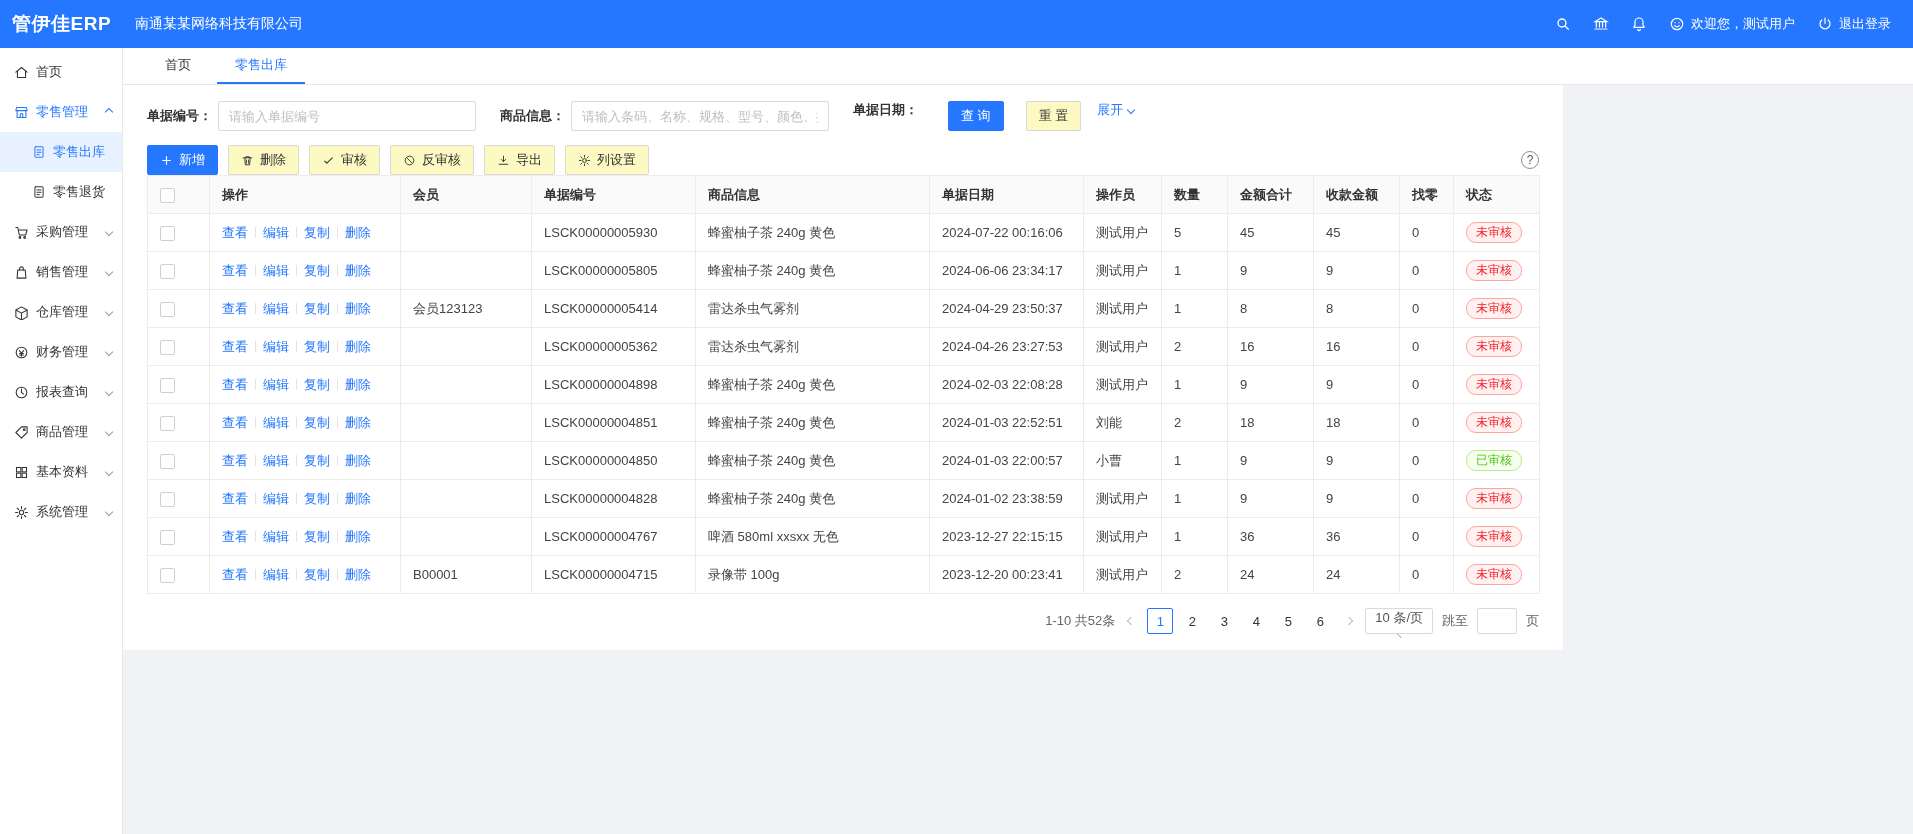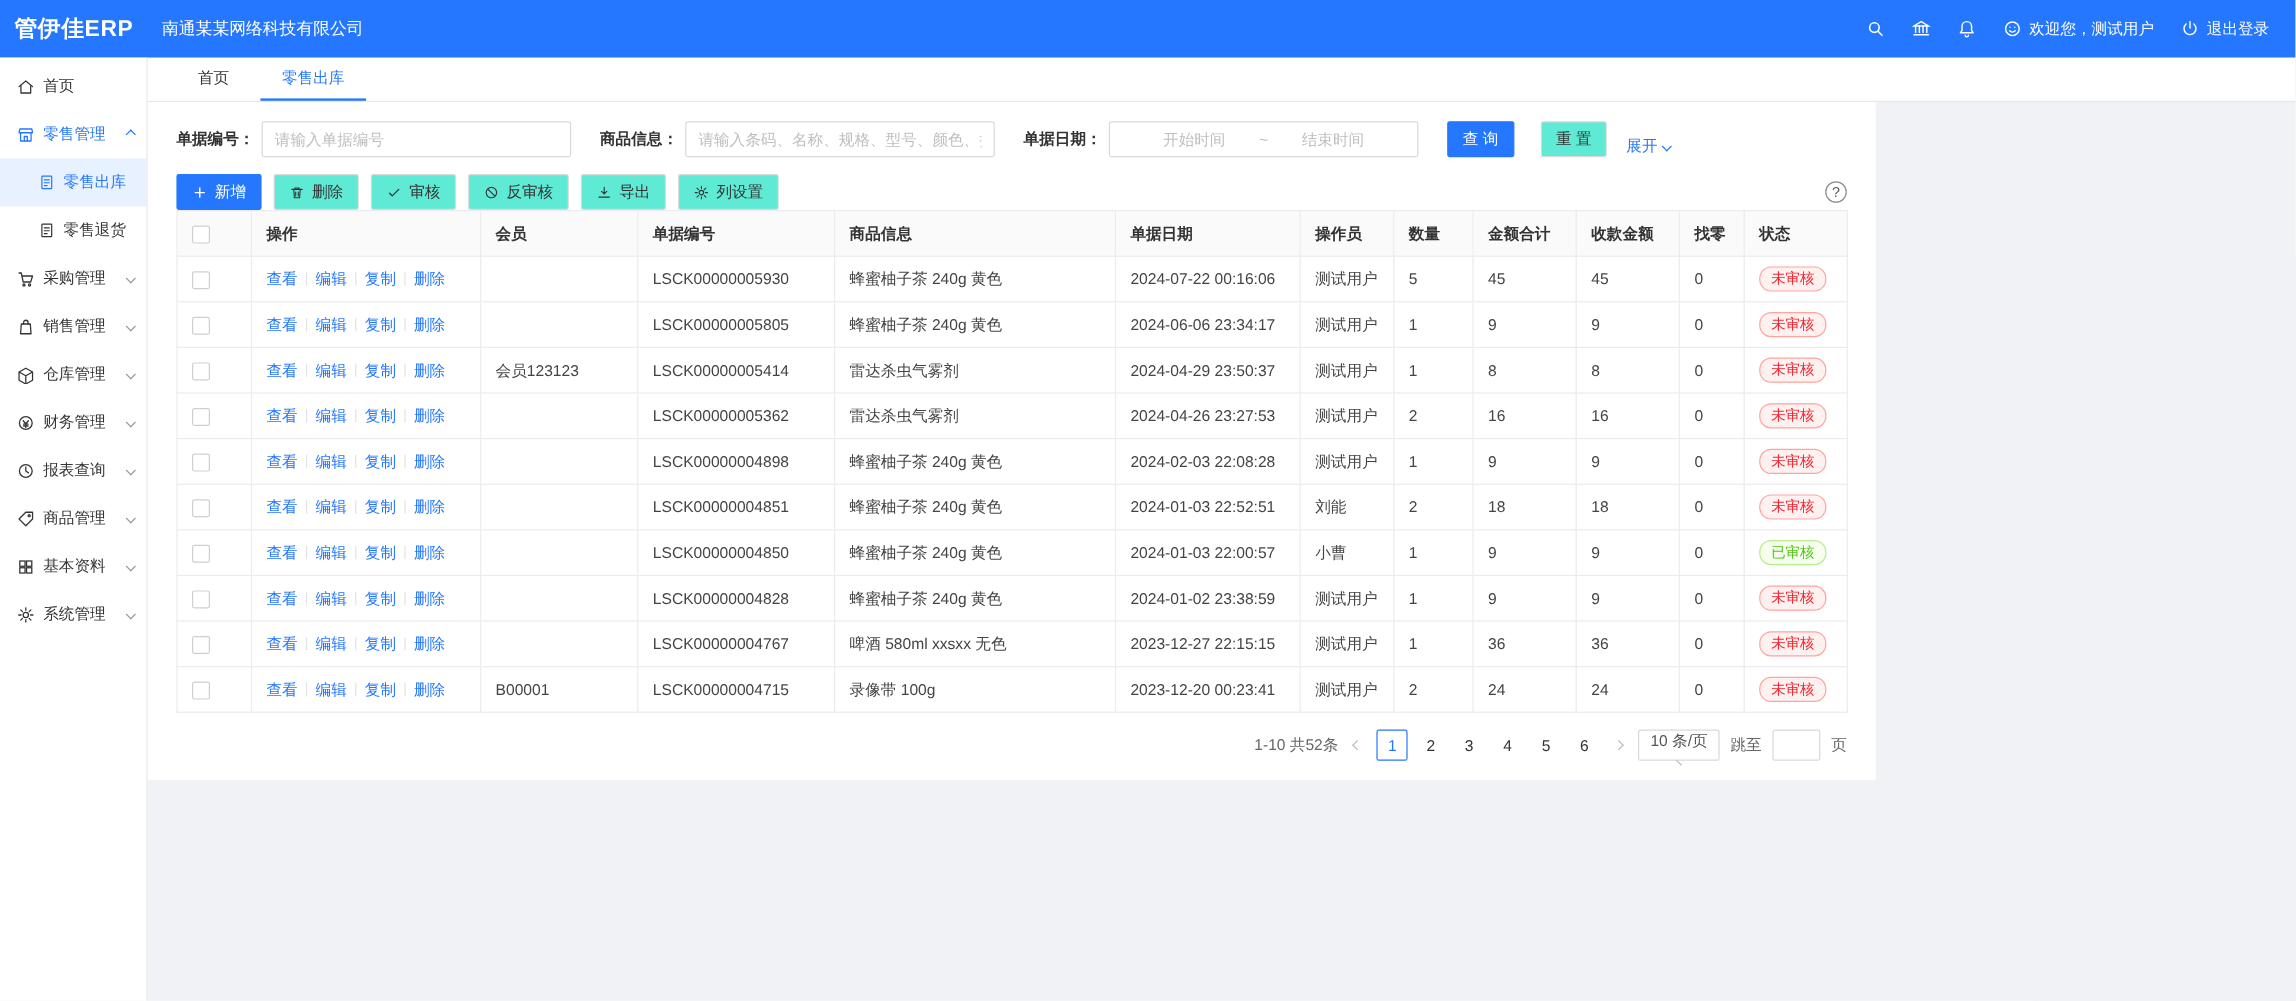--- a/index.html
+++ b/index.html
@@ -28,29 +28,29 @@
   .chev { width: 6px; height: 6px; border-right: 1.5px solid currentColor; border-bottom: 1.5px solid currentColor; display: inline-block; transform: rotate(45deg); }
   .chev.up { transform: rotate(-135deg); }
   .chev.left { transform: rotate(135deg); }
   .chev.right { transform: rotate(-45deg); }
   .main { flex: 1; display: flex; flex-direction: column; overflow: hidden; }
   .tabstrip { background: #fff; border-bottom: 1px solid #e8e8e8; display: flex; padding-left: 24px; height: 37px; gap: 8px; flex: 0 0 auto; }
   .tab { display: flex; align-items: center; padding: 0 18px; cursor: pointer; border-bottom: 2px solid transparent; }
   .tab.active { color: #2577ff; border-bottom-color: #2577ff; }
   .card { background: #fff; width: 1440px; padding: 16px 24px 0; }
   
-  .filters { display: flex; align-items: flex-end; margin-bottom: 14px; }
+  .filters { display: flex; align-items: flex-start; margin-bottom: 14px; }
   .f-group { display: flex; align-items: center; margin-right: 24px; }
   .f-label { font-weight: 600; margin-right: 6px; white-space: nowrap; }
   .f-input { width: 258px; height: 30px; border: 1px solid #d9d9d9; border-radius: 2px; padding: 0 10px; font-size: 13px; color: #4c1d95; outline: none; }
   input::placeholder { color: #bfbfbf; }
   .date-range { width: 258px; height: 30px; border: 1px solid #d9d9d9; border-radius: 2px; display: flex; align-items: center; justify-content: center; }
   .date-range input { border: none; outline: none; width: 104px; text-align: center; font-size: 13px; }
   .date-sep { color: #bfbfbf; padding: 0 2px; }
-  .btn { height: 30px; border: 1px solid #d9d9d9; background: #5eead4; border-radius: 2px; padding: 0 12px; font-size: 13px; color: #333; display: inline-flex; align-items: center; gap: 6px; cursor: pointer; white-space: nowrap; }
+  .btn { height: 30px; border: 1px solid #d9d9d9; background: #fef9c3; border-radius: 2px; padding: 0 12px; font-size: 13px; color: #333; display: inline-flex; align-items: center; gap: 6px; cursor: pointer; white-space: nowrap; }
   .btn svg { width: 13px; height: 13px; }
   .btn-primary { background: #2577ff; border-color: #2577ff; color: #fff; }
   .link-expand { color: #2577ff; margin-left: 16px; display: inline-flex; align-items: center; gap: 5px; cursor: pointer; }
   
   .toolbar { display: flex; align-items: center; gap: 10px; }
   .help { margin-left: auto; width: 18px; height: 18px; border: 1px solid #8c8c8c; border-radius: 50%; color: #595959; display: flex; align-items: center; justify-content: center; font-size: 12px; cursor: pointer; }
   
   table.grid { border-collapse: collapse; table-layout: fixed; width: 1392px; }
   .grid th, .grid td { border: 1px solid #ececec; padding: 0 12px; height: 38px; text-align: left; overflow: hidden; white-space: nowrap; text-overflow: ellipsis; font-weight: normal; color: #444; }
   .grid th { background: #fafafa; font-weight: 600; color: #333; }
@@ -249,25 +249,20 @@
         <div class="f-group">
           <span class="f-label">单据编号：</span>
           <input class="f-input" placeholder="请输入单据编号" style="">
         </div>
         <div class="f-group">
           <span class="f-label">商品信息：</span>
           <input class="f-input" placeholder="请输入条码、名称、规格、型号、颜色、扩展..." style="">
         </div>
         <div class="f-group">
           <span class="f-label">单据日期：</span>
-          <div class="date-range">
-            <input placeholder="开始时间" style="">
-            <span class="date-sep">~</span>
-            <input placeholder="结束时间" style="">
-          </div>
         </div>
         <button class="btn btn-primary">查 询</button>
         <button class="btn" style="margin-left:22px">重 置</button>
         <span class="link-expand">
           <span>展开</span>
           <i class="chev"></i>
         </span>
       </div>
 
       <div class="toolbar">

